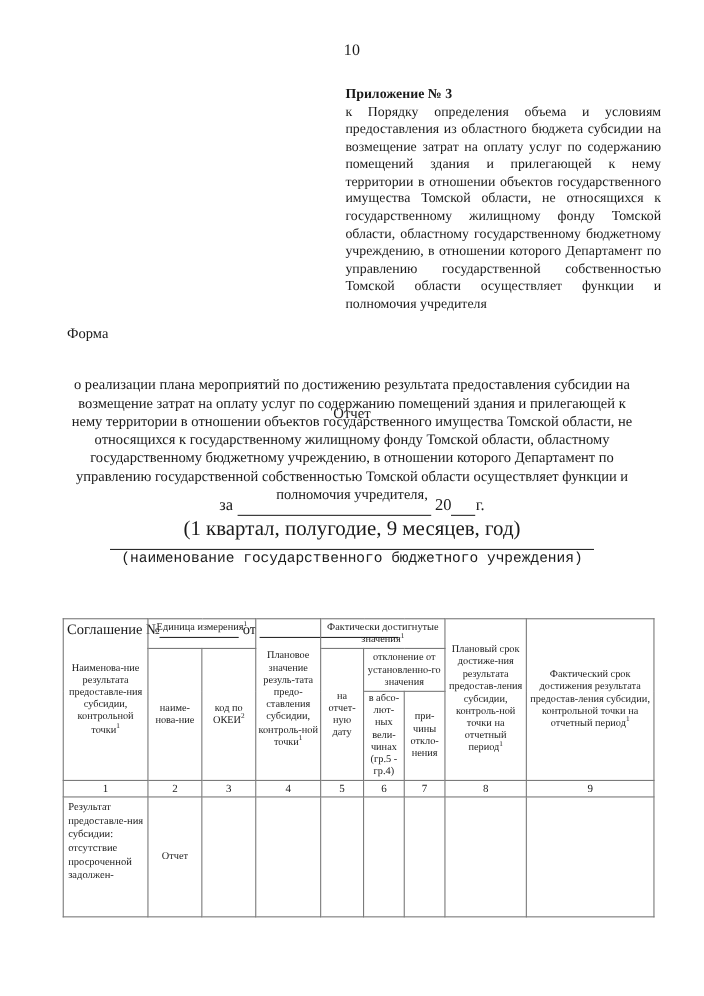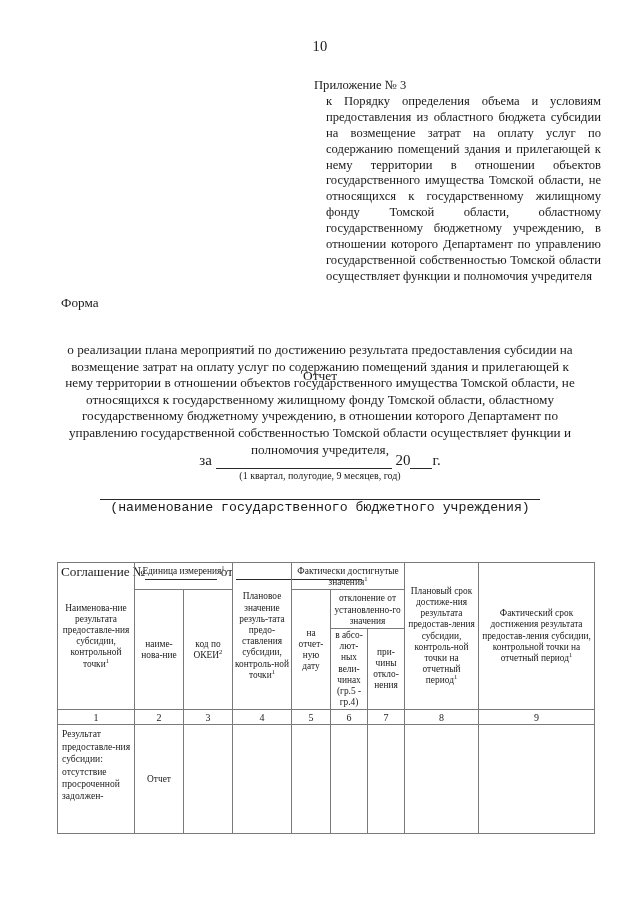--- a/index.html
+++ b/index.html
@@ -38,25 +38,25 @@
   .appendix-block {
     position: absolute;
     top: 78px;
     left: 314px;
     width: 287px;
     font-size: 12.6px;
     line-height: 15.9px;
   }
   .appendix-title {
     text-align: left;
+    font-weight: bold;
   }
   .appendix-body {
     text-align: justify;
     text-align-last: left;
-    margin-left: 12px;
   }
 
   
   .forma-label {
     position: absolute;
     top: 295px;
     left: 61px;
     font-size: 13.2px;
   }
 
@@ -97,21 +97,21 @@
     vertical-align: bottom;
   }
   .blank-period { width: 176px; }
   .blank-year   { width: 22px; }
   .period-hint {
     position: absolute;
     top: 470px;
     left: 0;
     width: 640px;
     text-align: center;
-    font-size: 10px;
+    font-size: 19px;
   }
 
   
   .inst-rule {
     position: absolute;
     top: 499px;
     left: 100px;
     width: 440px;
     border-bottom: 1px solid #2a2a2a;
   }

